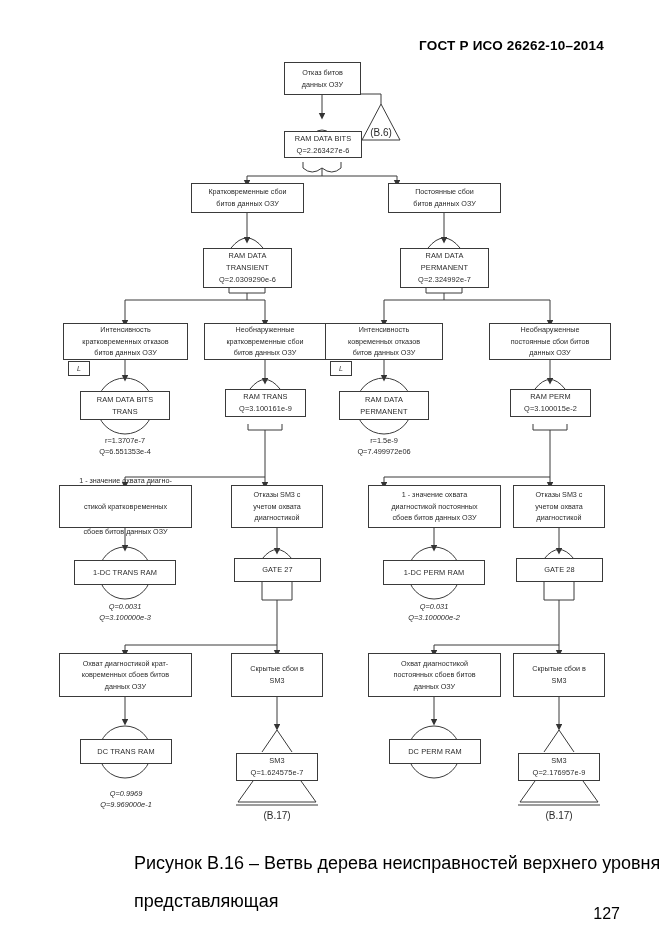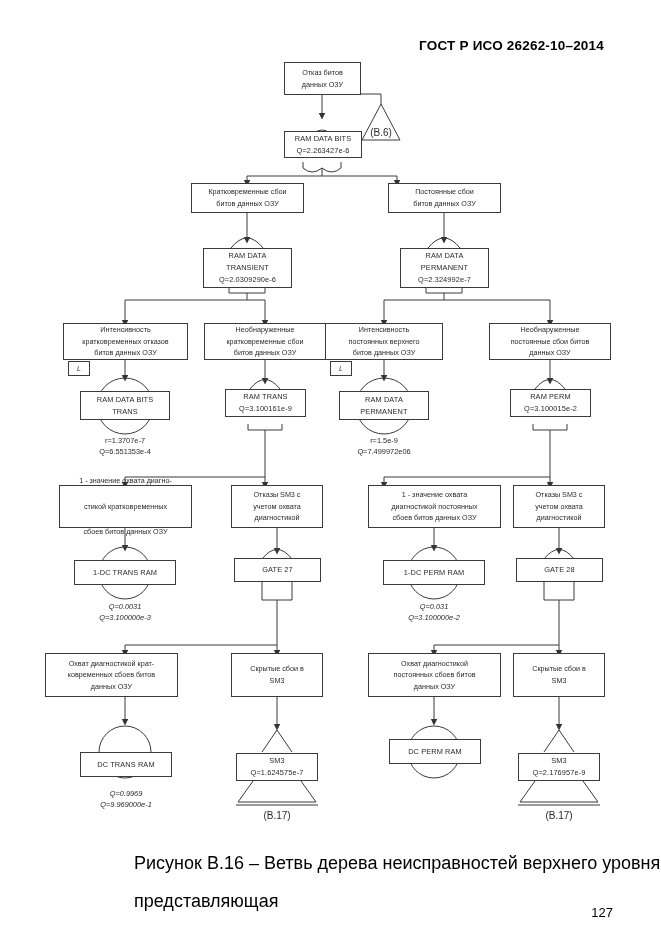--- a/index.html
+++ b/index.html
@@ -47,22 +47,22 @@
     position:absolute;text-align:center;font-size:10px;color:#2a2a2a;z-index:5;
   }
 
   
   .caption{
     position:absolute;left:40px;top:845px;width:600px;
     font-size:18px;line-height:2.1;color:#000;margin-left:42px;
   }
   .caption .ind{margin-left:52px;}
   .pageno{
-    position:absolute;right:48px;top:905px;
-    font-size:13px;color:#000;
+    position:absolute;right:41px;top:905px;
+    font-size:16px;color:#000;
   }
 </style>
 </head>
 <body>
 
 <div id="page">
 
   <div class="hdr">ГОСТ Р ИСО 26262-10–2014</div>
 
   <svg id="wires" viewBox="0 0 661 935">
@@ -215,21 +215,21 @@
   <div class="lbox" style="left:68px;top:361px;">L</div>
 
   <div class="box" style="left:204px;top:323px;width:122px;height:37px;">
     <span>Необнаруженные</span>
     <span>кратковременные сбои</span>
     <span>битов данных ОЗУ</span>
   </div>
 
   <div class="box" style="left:325px;top:323px;width:118px;height:37px;">
     <span>Интенсивность</span>
-    <span>постоянных верхнего</span>
+    <span>ковременных отказов</span>
     <span>битов данных ОЗУ</span>
   </div>
   <div class="lbox" style="left:330px;top:361px;">L</div>
 
   <div class="box" style="left:489px;top:323px;width:122px;height:37px;">
     <span>Необнаруженные</span>
     <span>постоянные сбои битов</span>
     <span>данных ОЗУ</span>
   </div>
 
@@ -299,40 +299,40 @@
   </div>
   <div class="val" style="left:374px;top:601px;width:120px;">
     <div style="font-style:italic;">Q=0.031</div>
     <div style="font-style:italic;">Q=3.100000e-2</div>
   </div>
 
   <div class="box lat" style="left:516px;top:558px;width:87px;height:24px;">
     <span>GATE 28</span>
   </div>
 
-  <div class="box" style="left:45px;top:653px;width:133px;height:44px;">
+  <div class="box" style="left:59px;top:653px;width:133px;height:44px;">
     <span>Охват диагностикой  крат-</span>
     <span>ковременных сбоев  битов</span>
     <span>данных ОЗУ</span>
   </div>
   <div class="box" style="left:231px;top:653px;width:92px;height:44px;">
     <span>Скрытые сбои в</span>
     <span>SM3</span>
   </div>
   <div class="box" style="left:368px;top:653px;width:133px;height:44px;">
     <span>Охват диагностикой</span>
     <span>постоянных сбоев  битов</span>
     <span>данных ОЗУ</span>
   </div>
   <div class="box" style="left:513px;top:653px;width:92px;height:44px;">
     <span>Скрытые сбои в</span>
     <span>SM3</span>
   </div>
 
-  <div class="box lat" style="left:80px;top:739px;width:92px;height:25px;margin-top:13px;">
+  <div class="box lat" style="left:80px;top:739px;width:92px;height:25px;">
     <span>DC TRANS RAM</span>
   </div>
   <div class="val" style="left:66px;top:788px;width:120px;">
     <div style="font-style:italic;">Q=0.9969</div>
     <div style="font-style:italic;">Q=9.969000e-1</div>
   </div>
 
   <div class="box lat" style="left:236px;top:753px;width:82px;height:28px;">
     <span>SM3</span>
     <span>Q=1.624575e-7</span>

